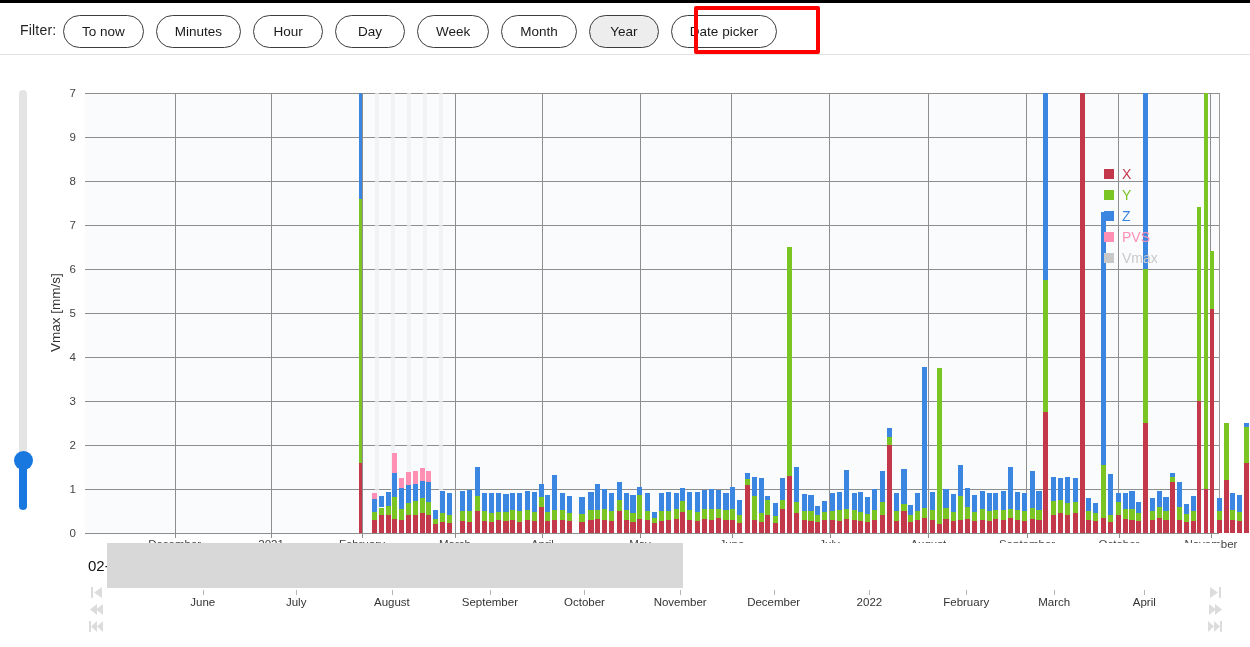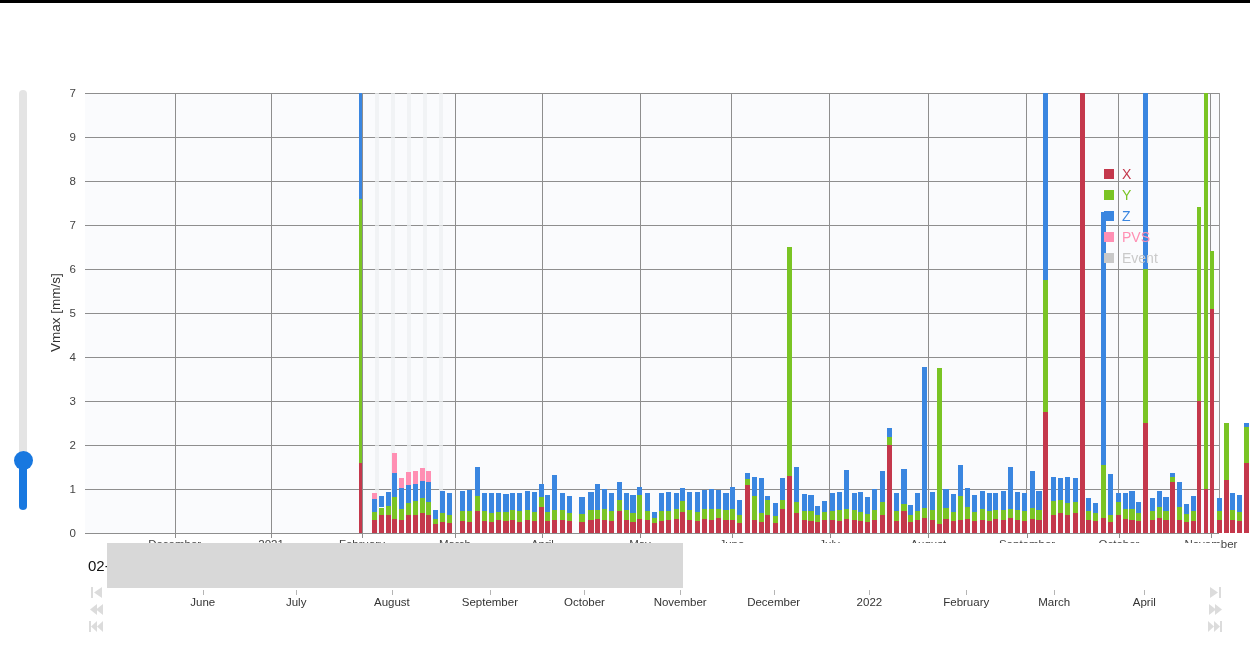--- a/index.html
+++ b/index.html
@@ -126,20 +126,34 @@
     color:#dcdcdc; cursor:pointer;
   }
   .nav-btn svg { display:block; }
 </style>
 </head>
 <body>
 <div id="root">
 
 <div class="top-rule"></div>
 
+<div class="filter-bar">
+  <div class="filter-label">Filter:</div>
+  <div class="chips" id="chips">
+        <div class="chip">To now</div>
+        <div class="chip">Minutes</div>
+        <div class="chip">Hour</div>
+        <div class="chip">Day</div>
+        <div class="chip">Week</div>
+        <div class="chip">Month</div>
+        <div class="chip selected">Year</div>
+        <div class="chip">Date picker</div>
+      </div>
+  <div class="highlight-box"></div>
+</div>
 
 <div class="vslider">
   <div class="track"></div>
   <div class="fill"></div>
   <div class="knob"></div>
 </div>
 
 <div class="chart-wrap">
 
   <div class="ylabel">Vmax [mm/s]</div>
@@ -852,21 +866,21 @@
         <div class="legend-row">
           <span class="legend-swatch" style="background: rgb(58, 134, 224);"></span>
           <span class="legend-text" style="color: rgb(58, 134, 224);">Z</span>
         </div>
         <div class="legend-row">
           <span class="legend-swatch" style="background: rgb(255, 143, 179);"></span>
           <span class="legend-text" style="color: rgb(255, 143, 179);">PVS</span>
         </div>
         <div class="legend-row">
           <span class="legend-swatch" style="background: rgb(201, 201, 201);"></span>
-          <span class="legend-text" style="color: rgb(201, 201, 201);">Event</span>
+          <span class="legend-text" style="color: rgb(201, 201, 201);">Vmax</span>
         </div>
       </div>
 </div>
 
 <div class="navigator">
   <div class="nav-track"></div>
   <div class="nav-mask"></div>
   <div id="navticks">
         <div class="nav-tick" style="left: 202.718px;"></div>
         <div class="nav-tick" style="left: 296.21px;"></div>

